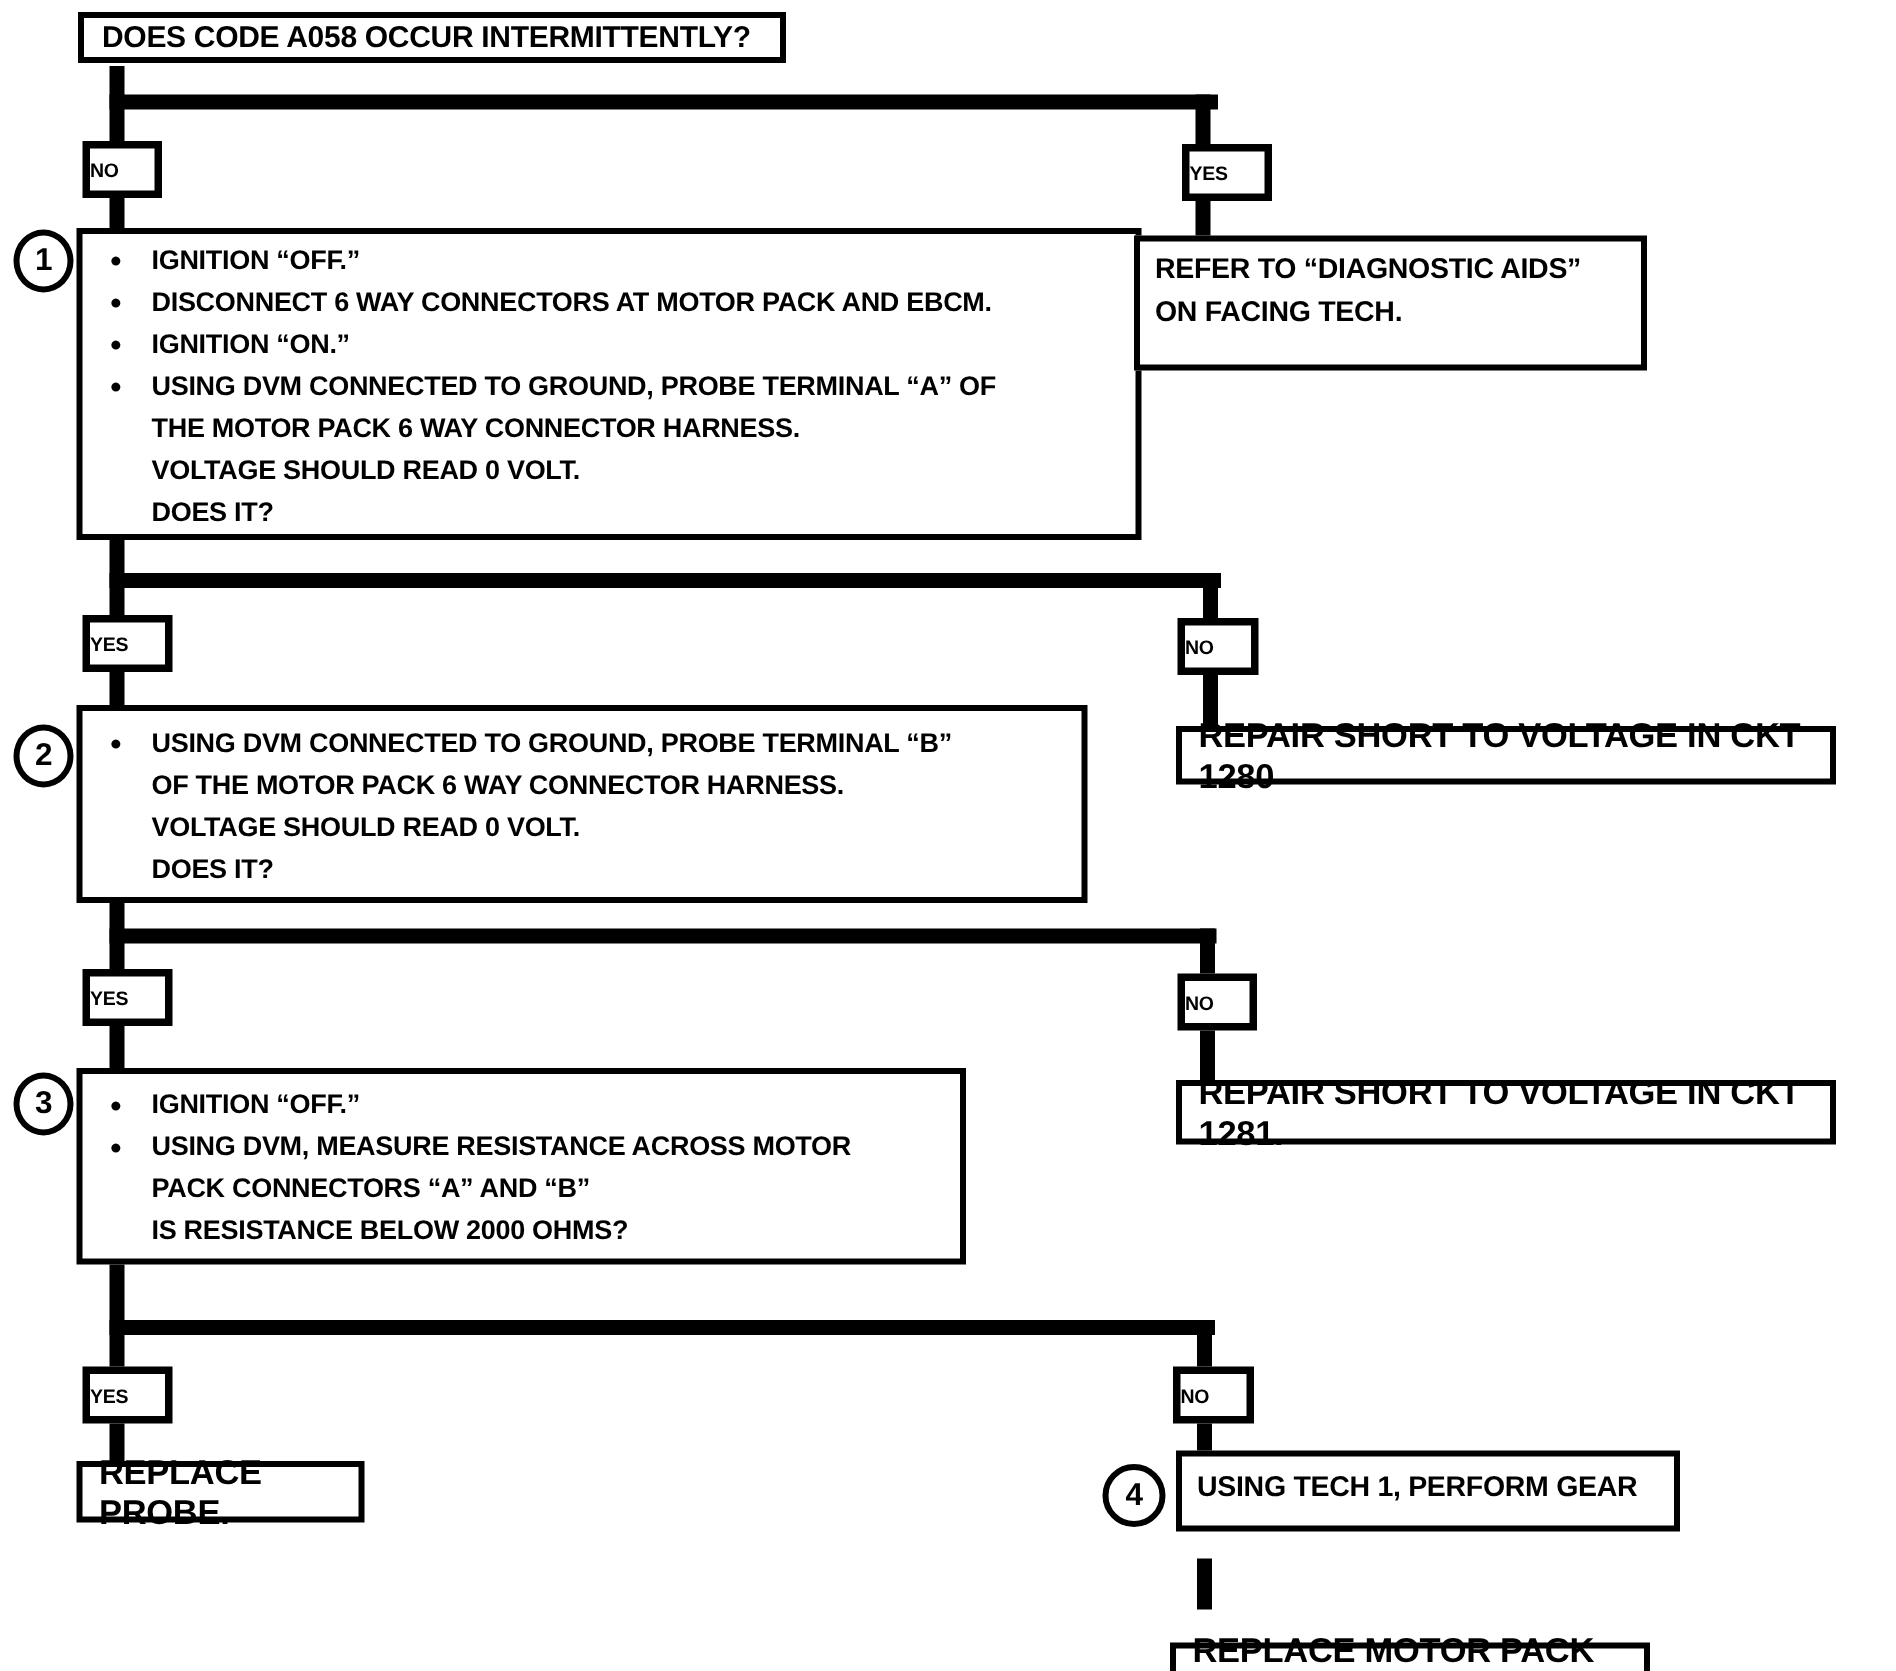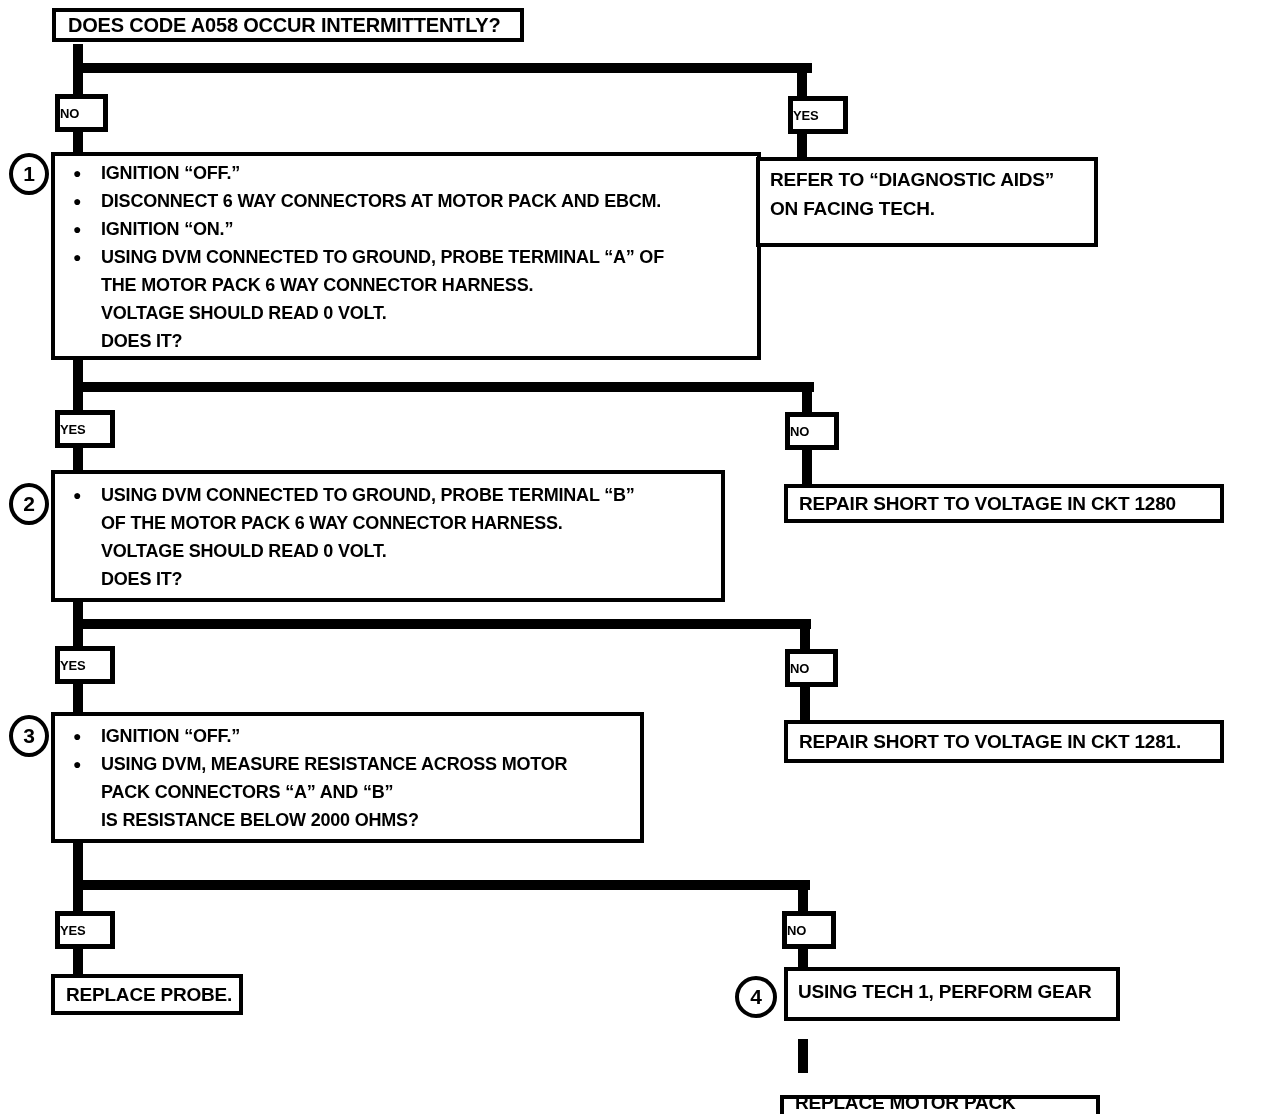--- a/index.html
+++ b/index.html
@@ -30,21 +30,21 @@
   .question-box {
     display: flex;
     align-items: center;
     padding-left: 12px;
     font-size: 20px;
   }
   .outcome-box {
     display: flex;
     align-items: center;
     padding-left: 11px;
-    font-size: 19px;
+    font-size: 23px;
   }
   .multi-box {
     padding: 4px 8px 0 10px;
     font-size: 19px;
     line-height: 29px;
   }
   .content-box {
     padding: 3px 8px 0 16px;
     font-size: 18px;
     line-height: 28px;

